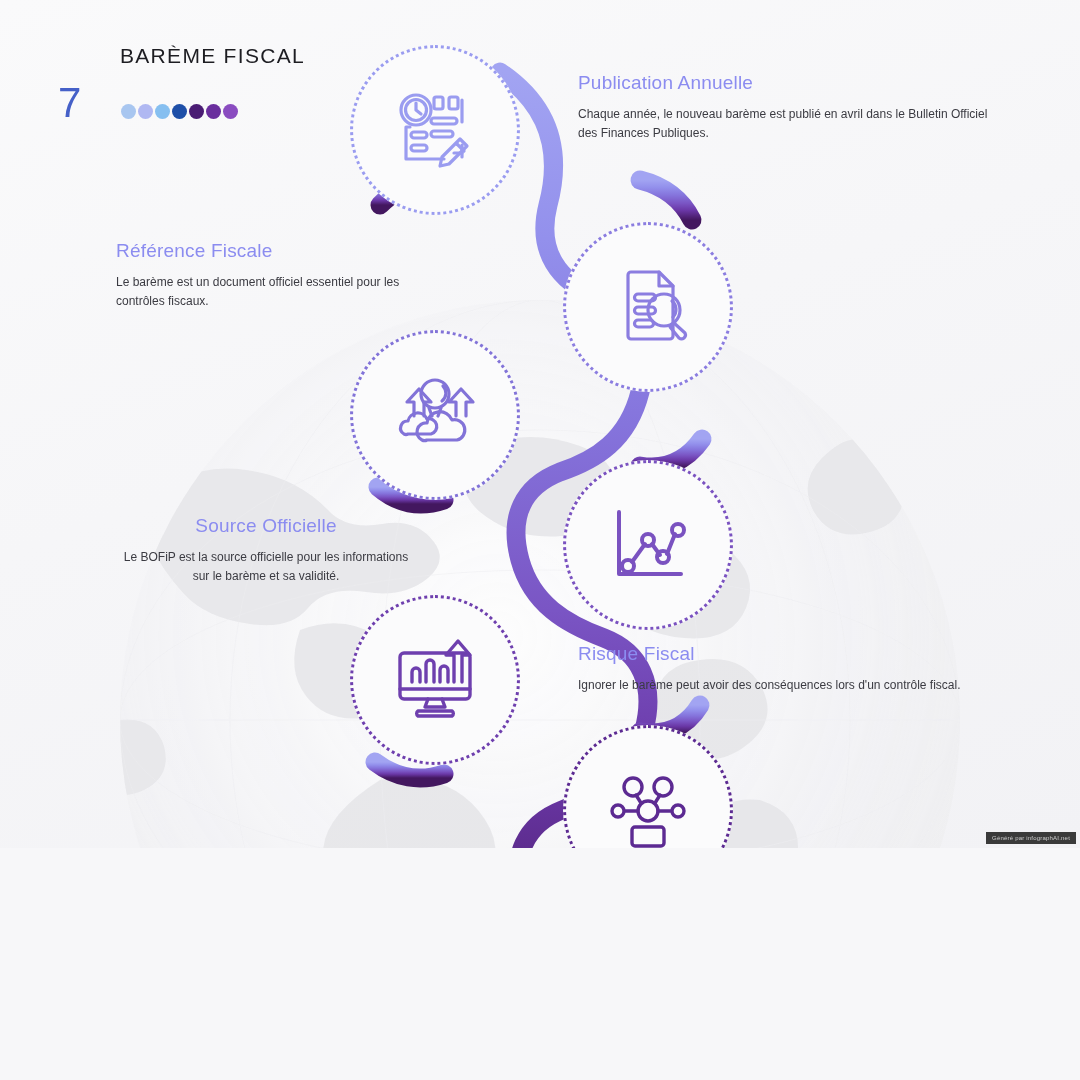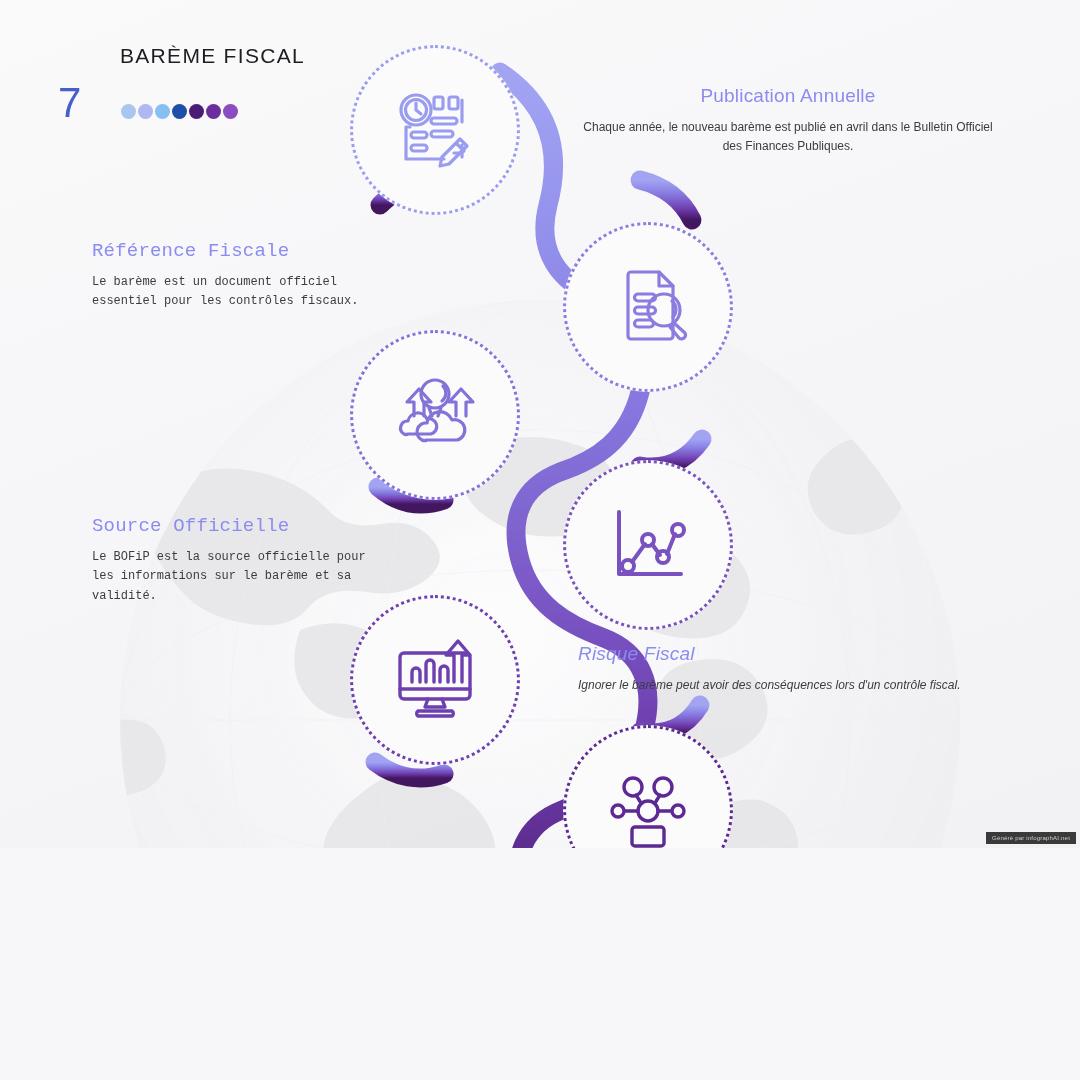--- a/index.html
+++ b/index.html
@@ -87,21 +87,21 @@
     font-weight: 400;
     letter-spacing: 0.2px;
   }
   .text-block .t-body {
     font-size: 12px;
     line-height: 1.62;
     color: #3b3b42;
     font-weight: 400;
   }
   .text-block.right { left: 578px; width: 420px; }
-  .text-block.left  { left: 92px; width: 300px; font-family: Liberation Mono, monospace; }
+  .text-block.left  { left: 116px; width: 300px; }
 
   
   #watermark {
     position: absolute;
     right: 4px; bottom: 4px;
     background: #3a3a3a;
     color: #cfcfcf;
     font-size: 6px;
     padding: 3px 6px;
     letter-spacing: 0.2px;
@@ -305,33 +305,33 @@
         <path d="M29 16 h-5 a6 6 0 0 0 0 12 h5"></path>
         <path d="M57 16 h5 a6 6 0 0 1 0 12 h-5"></path>
         <path d="M39 34 c0 6 -3 8 -3 13 v5 M47 34 c0 6 3 8 3 13 v5"></path>
         <path d="M33 53 h20 v10 h13 v9 h-46 v-9 h13 z"></path>
         <path d="M18 72 h50 a1 1 0 0 1 1 1 v6 a1 1 0 0 1 -1 1 h-50 a1 1 0 0 1 -1 -1 v-6 a1 1 0 0 1 1 -1 z"></path>
         <path d="M41 60 l3 -2 v13"></path>
       </svg>
     </div>
   </div>
 
-  <div class="text-block right" style="top:85px;text-align:center;">
+  <div class="text-block right" style="top:72px;">
     <div class="t-title">Publication Annuelle</div>
     <div class="t-body">Chaque année, le nouveau barème est publié en avril dans le Bulletin Officiel des Finances Publiques.</div>
   </div>
   <div class="text-block left" style="top:240px;">
     <div class="t-title">Référence Fiscale</div>
     <div class="t-body">Le barème est un document officiel essentiel pour les contrôles fiscaux.</div>
   </div>
-  <div class="text-block left" style="top:515px;">
+  <div class="text-block left" style="top:515px;text-align:center;">
     <div class="t-title">Source Officielle</div>
     <div class="t-body">Le BOFiP est la source officielle pour les informations sur le barème et sa validité.</div>
   </div>
-  <div class="text-block right" style="top:643px;font-style:italic;">
+  <div class="text-block right" style="top:643px;">
     <div class="t-title">Risque Fiscal</div>
     <div class="t-body">Ignorer le barème peut avoir des conséquences lors d'un contrôle fiscal.</div>
   </div>
   <div class="text-block right" style="top:945px;">
     <div class="t-title">Mise à BOFiP Fiscale</div>
   </div>
 
   <div id="watermark">Généré par infographAI.net</div>
 
 </div>

